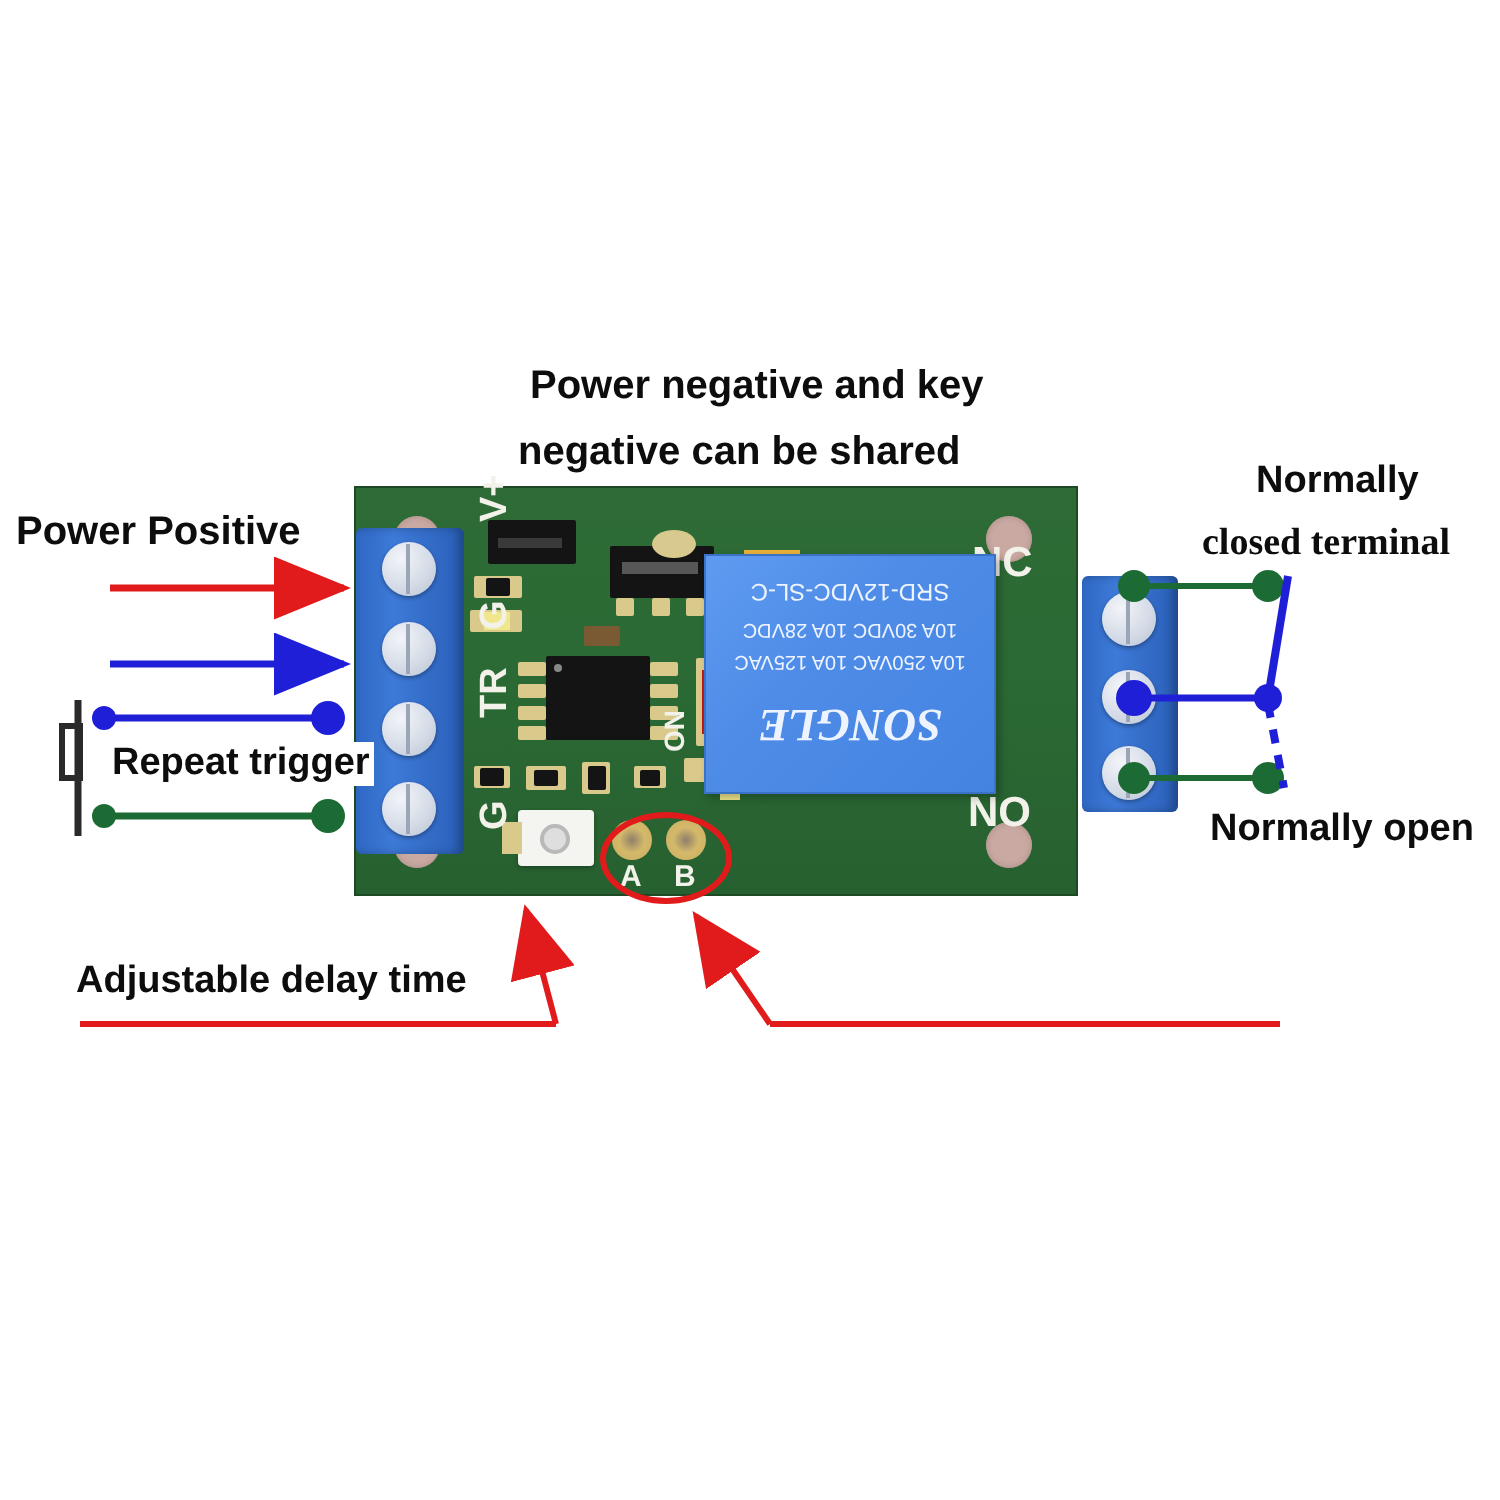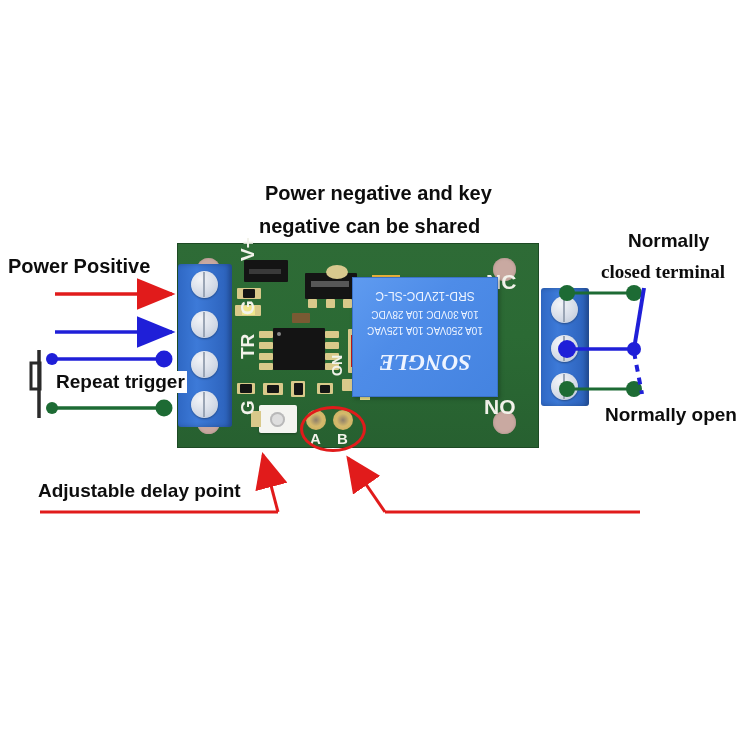--- a/index.html
+++ b/index.html
@@ -206,15 +206,15 @@
     <line x1="385" y1="512" x2="348" y2="458" stroke="#e11b1b" stroke-width="3" marker-end="url(#arrRedUp)"></line>
   </svg>
 
   <div class="lbl f20" style="left:8px;top:255px;">Power Positive</div>
   <div class="lbl f19" style="left:54px;top:371px;background:#ffffff;padding:0 2px;">Repeat trigger</div>
 
   <div class="lbl f19" style="left:628px;top:230px;">Normally</div>
   <div class="lbl f19" style="left:601px;top:261px;font-family:Liberation Serif, serif;">closed terminal</div>
   <div class="lbl f19" style="left:605px;top:404px;">Normally open</div>
 
-  <div class="lbl f19" style="left:38px;top:480px;">Adjustable delay point</div>
+  <div class="lbl f19" style="left:38px;top:480px;">Adjustable delay time</div>
 
 </div>
 
 </body></html>

